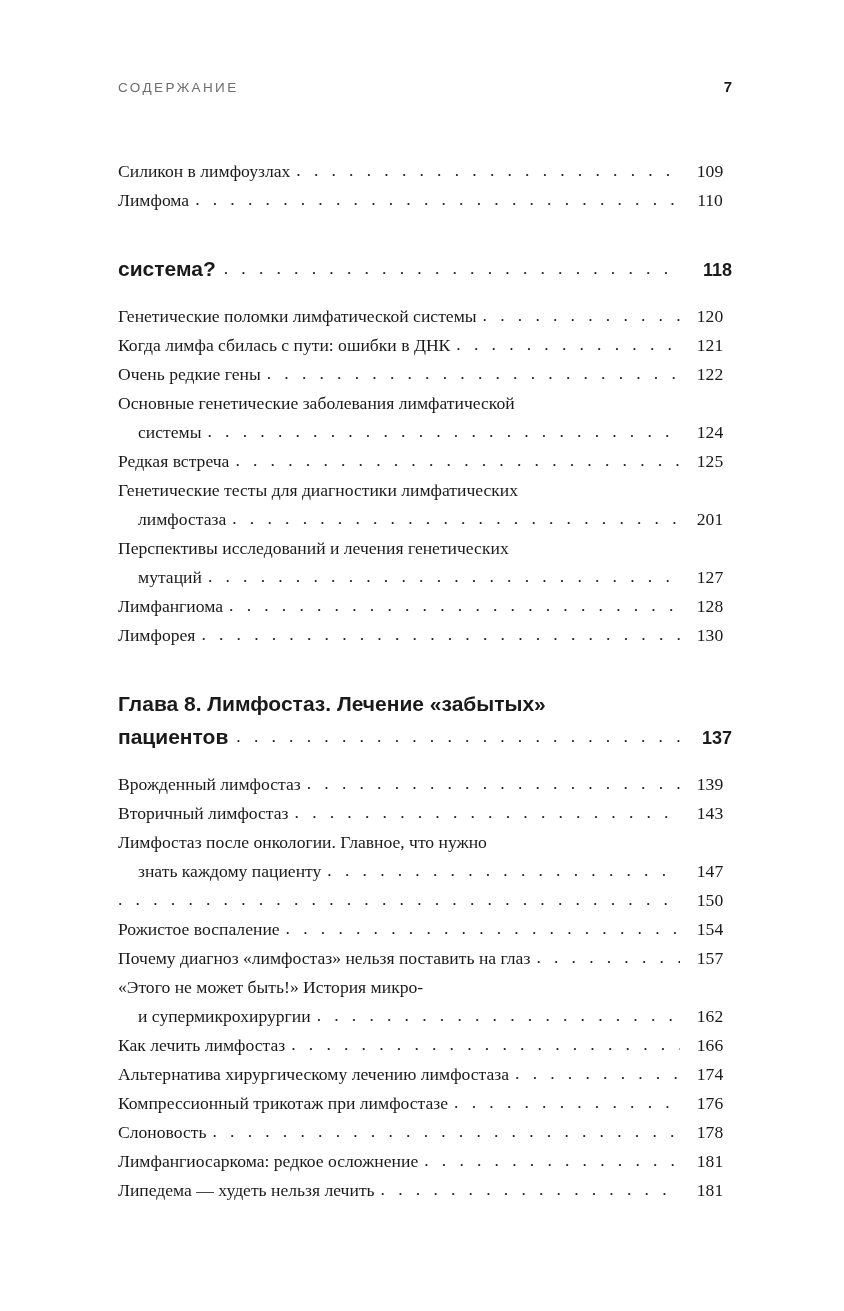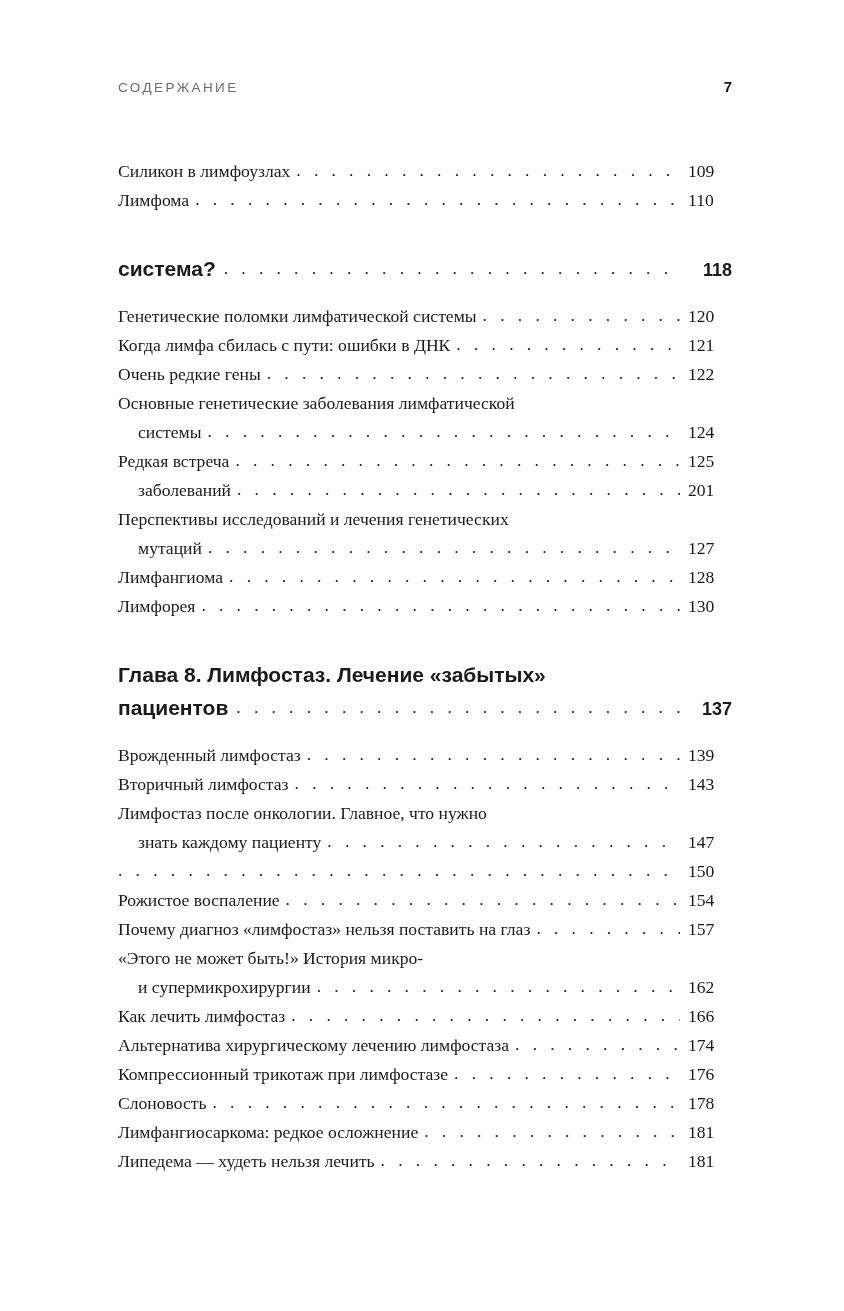--- a/index.html
+++ b/index.html
@@ -65,21 +65,21 @@
     flex: 1 1 auto;
     overflow: hidden;
     white-space: nowrap;
     color: #1a1a1a;
     letter-spacing: 4.4px;
     font-size: 17.6px;
     transform: translateY(-1px);
   }
   .toc-entry .page-num {
     flex: 0 0 44px;
-    text-align: left;
+    text-align: center;
     padding-left: 8px;
     font-variant-numeric: lining-nums;
   }
   .toc-entry.cont-first .page-num { visibility: hidden; }
   .toc-entry.cont-second .label { padding-left: 20px; }
 
   
   .chapter {
     margin-top: 38px;
     margin-bottom: 16px;
@@ -170,22 +170,27 @@
     <li class="toc-entry cont-second">
       <span class="label">системы</span>
       <span class="leader">. . . . . . . . . . . . . . . . . . . . . . . . . . . . . . . . . . . . . . . . . . . . . . . . . . . . . . . . . . . . . . . . . . . . . . . . . . . . . . . . . . . .</span>
       <span class="page-num">124</span>
     </li>
     <li class="toc-entry">
       <span class="label">Редкая встреча</span>
       <span class="leader">. . . . . . . . . . . . . . . . . . . . . . . . . . . . . . . . . . . . . . . . . . . . . . . . . . . . . . . . . . . . . . . . . . . . . . . . . . . . . . . . . . . .</span>
       <span class="page-num">125</span>
     </li>
-    <li class="toc-entry cont-second">
-      <span class="label">заболеваний</span>
+    <li class="toc-entry cont-first">
+      <span class="label">Генетические тесты для диагностики лимфатических</span>
+
+      <span class="page-num">126</span>
+    </li>
+    <li class="toc-entry cont-second">
+      <span class="label">лимфостаза</span>
       <span class="leader">. . . . . . . . . . . . . . . . . . . . . . . . . . . . . . . . . . . . . . . . . . . . . . . . . . . . . . . . . . . . . . . . . . . . . . . . . . . . . . . . . . . .</span>
       <span class="page-num">201</span>
     </li>
     <li class="toc-entry cont-first">
       <span class="label">Перспективы исследований и лечения генетических</span>
 
       <span class="page-num">127</span>
     </li>
     <li class="toc-entry cont-second">
       <span class="label">мутаций</span>

